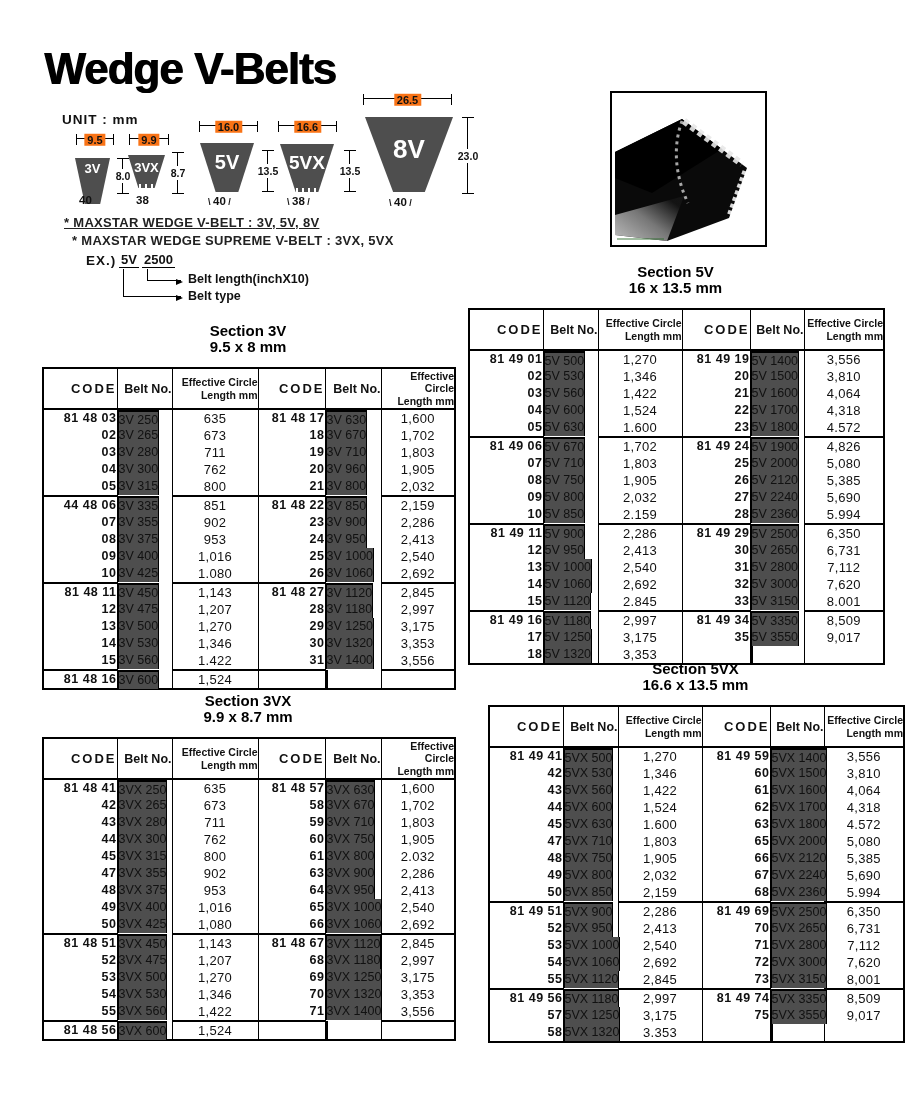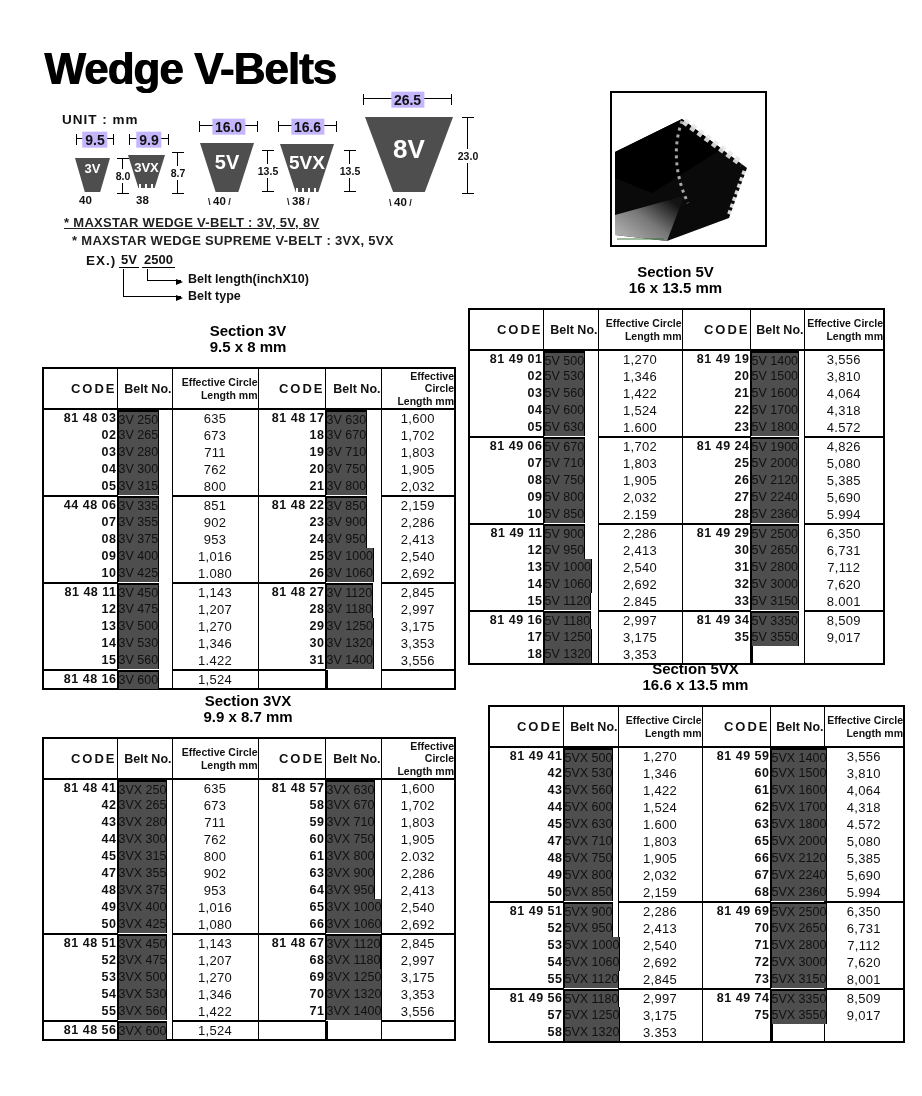--- a/index.html
+++ b/index.html
@@ -17,21 +17,21 @@
   .belt.v3{clip-path:polygon(0 0,100% 0,72% 100%,28% 100%);}
   .belt.v5{clip-path:polygon(0 0,100% 0,71% 100%,29% 100%);}
   .belt.v8{clip-path:polygon(0 0,100% 0,68% 100%,32% 100%);}
   .belt.vx::after{content:"";position:absolute;bottom:0;left:30%;right:30%;height:4px;
       background:repeating-linear-gradient(90deg,#fff 0 2px,rgba(255,255,255,0) 2px 6px);}
   .belt .lbl{position:absolute;width:100%;text-align:center;color:#fff;font-weight:bold;}
 
   .dimw{position:absolute;height:11px;border-left:1.5px solid #000;border-right:1.5px solid #000;}
   .dimw::before{content:"";position:absolute;left:0;right:0;top:4px;border-top:1.5px solid #000;}
   .dimw span{position:absolute;left:50%;top:50%;transform:translate(-50%,-52%);
-             background:#c4b5fd;padding:0 3px;font-size:14px;font-weight:bold;white-space:nowrap;}
+             background:#f97316;padding:0 3px;font-size:11px;font-weight:bold;white-space:nowrap;}
   .dimv{position:absolute;width:12px;border-top:1.5px solid #000;border-bottom:1.5px solid #000;}
   .dimv::before{content:"";position:absolute;top:0;bottom:0;left:5px;border-left:1.5px solid #000;}
   .dimv span{position:absolute;left:50%;top:50%;transform:translate(-50%,-50%);
              background:#fff;padding:1px 1px;font-size:10.5px;font-weight:bold;white-space:nowrap;}
   .angle{position:absolute;font-size:11.5px;font-weight:bold;}
   .angle.sl::before{content:"\\  ";font-size:9px;}
   .angle.sl::after{content:"  /";font-size:9px;}
 
   
   .note{position:absolute;font-size:13px;font-weight:600;letter-spacing:.3px;color:#222;}
@@ -67,21 +67,21 @@
 </head>
 <body>
 
 <div class="page">
 
   <div class="abs page-title">Wedge V-Belts</div>
   <div class="abs unit-label">UNIT : mm</div>
 
   <div>
 
-    <div class="belt v3 abs" style="left:75px;top:158px;width:35px;height:34px;">
+    <div class="belt v3 abs" style="left:75px;top:158px;width:35px;height:46px;">
       <span class="lbl" style="top:3px;font-size:13px;">3V</span>
     </div>
     <div class="dimw" style="left:76px;top:134px;width:36px;">
         <span>9.5</span>
       </div>
     <div class="dimv" style="left:117px;top:158px;height:34px;">
         <span>8.0</span>
       </div>
     <div class="angle abs" style="left:79px;top:194px;width:24px;">40</div>
 
@@ -210,21 +210,21 @@
               <td class="len">711</td>
               <td class="code">19</td>
               <td class="belt">3V 710</td>
               <td class="len">1,803</td>
             </tr>
             <tr>
               <td class="code">04</td>
               <td class="belt">3V 300</td>
               <td class="len">762</td>
               <td class="code">20</td>
-              <td class="belt">3V 750</td>
+              <td class="belt">3V 960</td>
               <td class="len">1,905</td>
             </tr>
             <tr>
               <td class="code">05</td>
               <td class="belt">3V 315</td>
               <td class="len">800</td>
               <td class="code">21</td>
               <td class="belt">3V 800</td>
               <td class="len">2,032</td>
             </tr>

